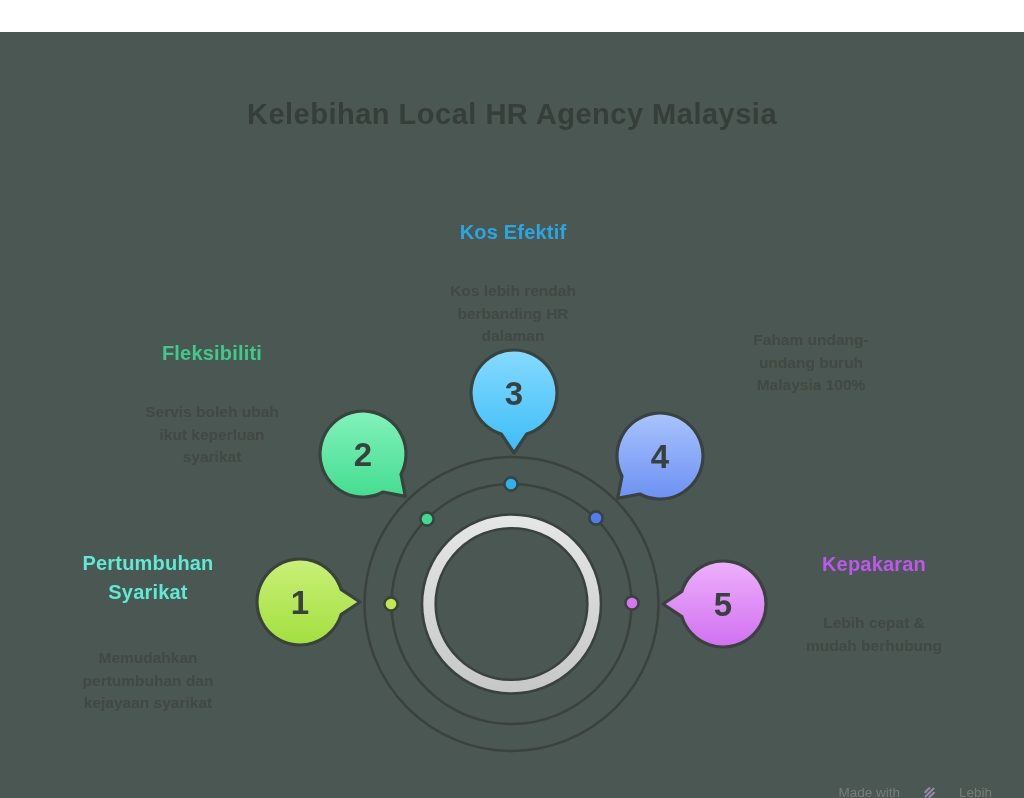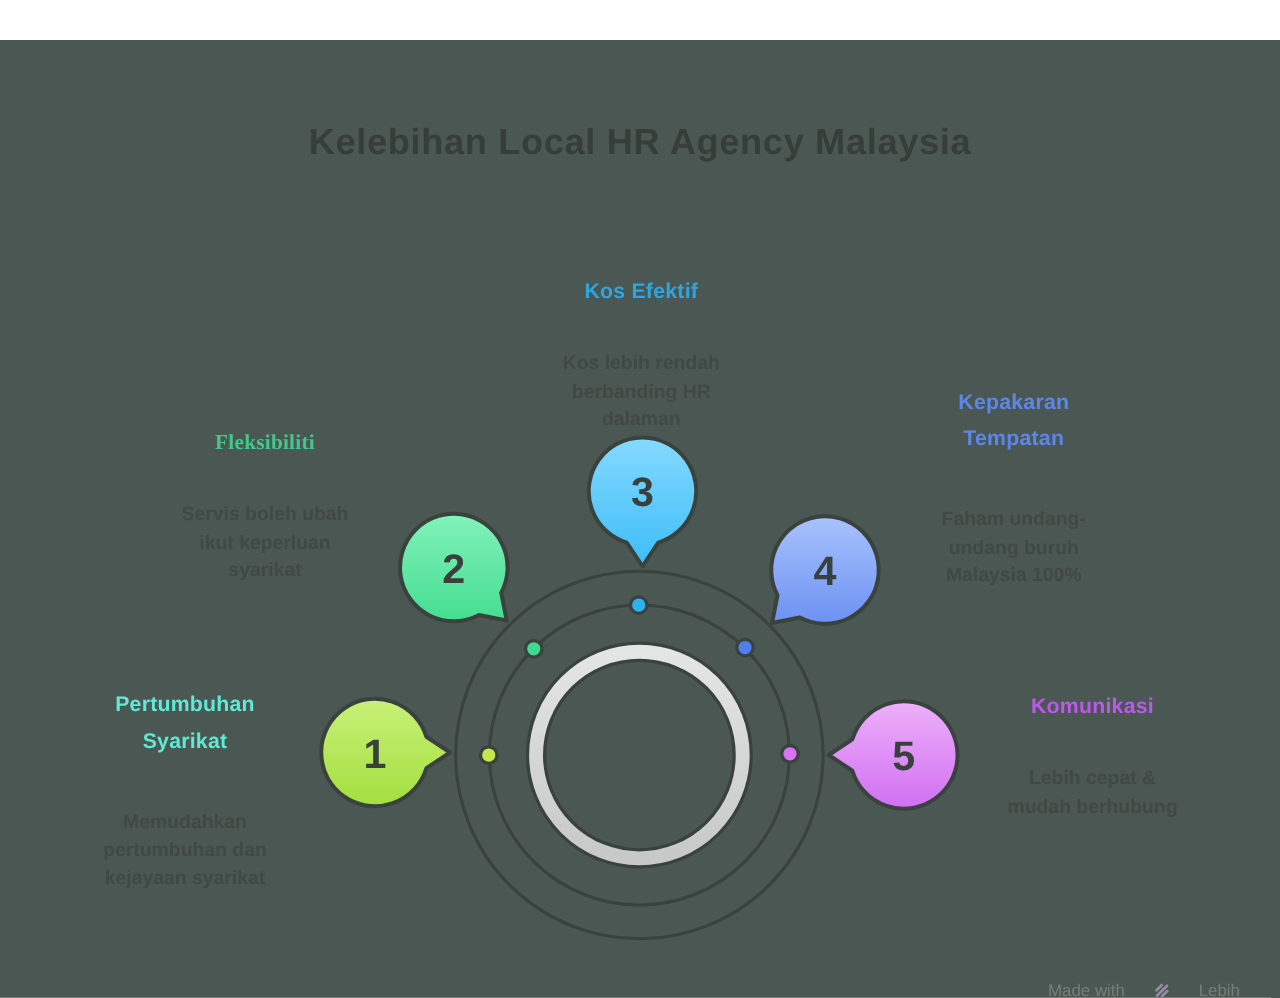--- a/index.html
+++ b/index.html
@@ -40,21 +40,21 @@
     fill:#39413d;
     text-anchor:middle;
   }
 
   .label {
     position:absolute;
     text-align:center;
     white-space:pre-line;
   }
   .label .heading {
-    font-size:17px;
+    font-size:20px;
     font-weight:700;
     line-height:29px;
     letter-spacing:.2px;
   }
   .label .body {
     margin-top:15px;
     font-size:15.5px;
     font-weight:700;
     line-height:22.5px;
     color:#404944;
@@ -154,43 +154,41 @@
 
   <div class="label pos-pertumbuhan">
     <div class="heading" style="color: #5eead4;">Pertumbuhan
 Syarikat</div>
     <div class="body m2">Memudahkan
 pertumbuhan dan
 kejayaan syarikat</div>
   </div>
 
   <div class="label pos-fleksibiliti">
-    <div class="heading" style="color: rgb(64, 201, 141); font-family: Liberation Serif, serif;">Fleksibiliti</div>
+    <div class="heading" style="color: rgb(64, 201, 141);">Fleksibiliti</div>
     <div class="body">Servis boleh ubah
 ikut keperluan
 syarikat</div>
   </div>
 
   <div class="label pos-kos">
     <div class="heading" style="color: rgb(42, 167, 227);">Kos Efektif</div>
     <div class="body">Kos lebih rendah
 berbanding HR
 dalaman</div>
   </div>
 
   <div class="label pos-kepakaran">
-    <div class="heading" style="color: rgb(92, 135, 234);">Kepakaran
-Tempatan</div>
     <div class="body m2">Faham undang-
 undang buruh
 Malaysia 100%</div>
   </div>
 
   <div class="label pos-komunikasi">
-    <div class="heading" style="color: rgb(189, 87, 238);">Komunikasi</div>
+    <div class="heading" style="color: rgb(189, 87, 238);">Kepakaran</div>
     <div class="body">Lebih cepat &amp;
 mudah berhubung</div>
   </div>
 
   <div class="watermark">
     <span>Made with</span>
     <svg width="15" height="15" viewBox="0 0 15 15">
       <g stroke="#938ba4" stroke-width="2.1" stroke-linecap="round" fill="none">
         <path d="M3.2 7.2 L7.4 3"></path>
         <path d="M3.6 11.6 L11.6 3.6"></path>

